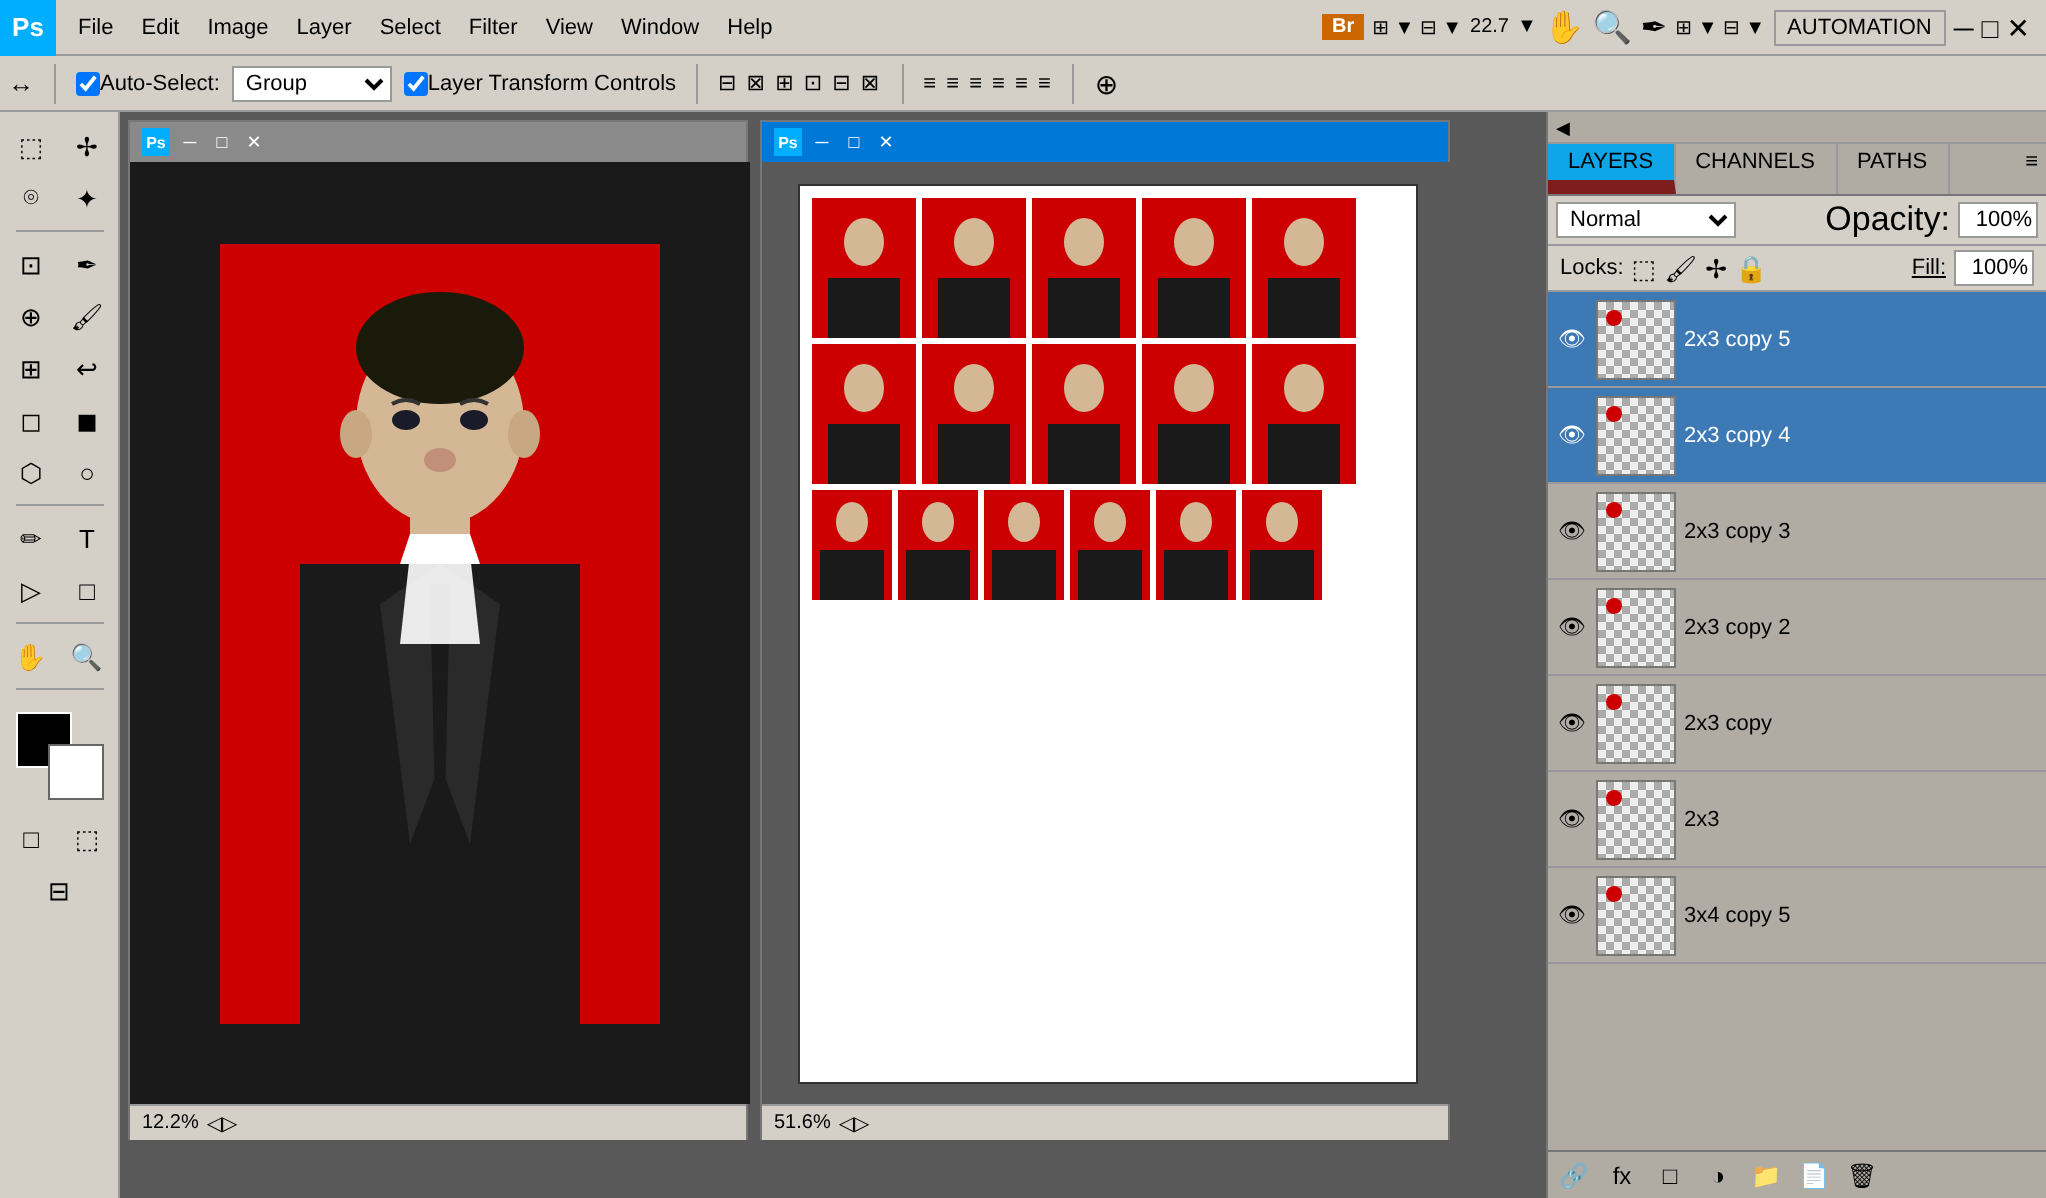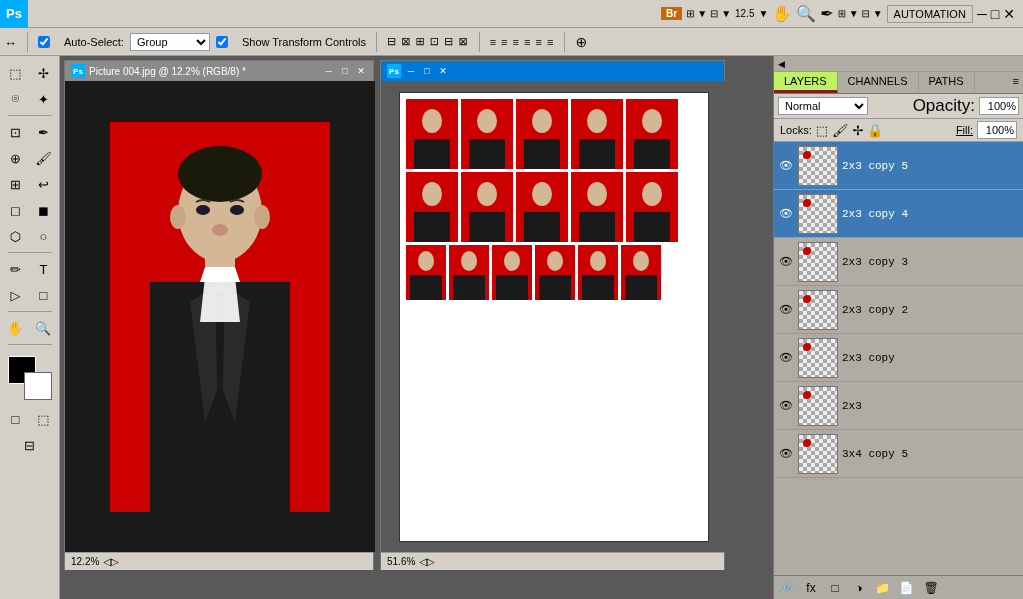--- a/index.html
+++ b/index.html
@@ -17,21 +17,21 @@
     .menu-items { display: flex; align-items: center; gap: 0px; padding-left: 4px; }
     .menu-item { padding: 2px 7px; cursor: pointer; font-size: 11px; color: #000; }
     .menu-right { margin-left: auto; display: flex; align-items: center; gap: 4px; padding-right: 8px; }
     .workspace-btn { font-size: 11px; color: #000; padding: 2px 6px; background: #d4d0c8; border: 1px solid #999; cursor: pointer; }
 
     
     #optionsbar {
       width: 100%; height: 28px; background: #d4d0c8; display: flex; align-items: center;
       border-bottom: 1px solid #999; padding: 0 4px; gap: 6px;
     }
-    .options-item { font-size: 11px; color: #000; display: flex; align-items: center; gap: 14px; }
+    .options-item { font-size: 11px; color: #000; display: flex; align-items: center; gap: 0; }
     .options-input { width: 55px; height: 18px; border: 1px solid #999; font-size: 11px; padding: 0 2px; background: white; }
     .options-check { width: 12px; height: 12px; }
     .options-separator { width: 1px; height: 20px; background: #999; margin: 0 4px; }
 
     
     #main { display: flex; width: 100%; height: calc(599px - 28px - 28px); }
 
     
     #toolbox {
       width: 60px; background: #d4d0c8; border-right: 1px solid #999; flex-shrink: 0;
@@ -84,58 +84,69 @@
     .photo-thumb { background: #cc0000; position: relative; overflow: hidden; flex-shrink: 0; }
 
     
     #panels {
       width: 250px; background: #d4d0c8; border-left: 1px solid #777; flex-shrink: 0;
       display: flex; flex-direction: column;
     }
     .panel-collapse-bar { height: 16px; background: #b0aca4; display: flex; align-items: center; padding: 0 4px; cursor: pointer; border-bottom: 1px solid #999; }
     .panel-tabs { display: flex; background: #b0aca4; border-bottom: 1px solid #777; }
     .panel-tab { padding: 3px 10px; font-size: 11px; cursor: pointer; border-right: 1px solid #999; color: #000; }
-    .panel-tab.active { background: #bef264; border-bottom: 3px solid #7f1d1d; }
+    .panel-tab.active { background: #0ea5e9; border-bottom: 7px solid #7f1d1d; }
     .panel-options { display: flex; align-items: center; padding: 2px 4px; gap: 4px; border-bottom: 1px solid #999; }
     .panel-select { font-size: 11px; height: 18px; border: 1px solid #999; background: white; padding: 0 2px; }
     .panel-input { width: 40px; font-size: 11px; height: 18px; border: 1px solid #999; background: white; text-align: right; padding: 0 2px; }
     .lock-row { display: flex; align-items: center; padding: 2px 6px; gap: 4px; border-bottom: 1px solid #999; font-size: 11px; }
 
     
     #layers-list { flex: 1; overflow-y: auto; background: #b0aca4; }
     .layer-item {
       display: flex; align-items: center; height: 48px; padding: 2px 4px;
       border-bottom: 1px solid #999; gap: 4px; cursor: pointer;
     }
     .layer-item.selected { background: #3d7ab5; color: white; }
     .layer-item.selected .layer-name { color: white; }
     .layer-eye { width: 16px; height: 16px; display: flex; align-items: center; justify-content: center; cursor: pointer; flex-shrink: 0; }
     .layer-thumb { width: 40px; height: 40px; background: #ccc; flex-shrink: 0; border: 1px solid #777; position: relative; overflow: hidden; }
     .layer-thumb-checker { width: 100%; height: 100%; background-image: repeating-conic-gradient(#aaa 0% 25%, #eee 0% 50%); background-size: 8px 8px; }
     .layer-thumb-red-dot { position: absolute; top: 4px; left: 4px; width: 8px; height: 8px; background: #cc0000; border-radius: 50%; }
-    .layer-name { font-size: 11px; flex: 1; font-family: Liberation Mono, monospace; }
+    .layer-name { font-size: 11px; flex: 1; }
 
     
     #layers-footer { height: 24px; background: #b0aca4; border-top: 1px solid #777; display: flex; align-items: center; padding: 0 4px; gap: 6px; }
     .footer-icon { width: 18px; height: 18px; display: flex; align-items: center; justify-content: center; font-size: 12px; cursor: pointer; }
 
     
     ::-webkit-scrollbar { width: 12px; }
     ::-webkit-scrollbar-track { background: #b0aca4; }
     ::-webkit-scrollbar-thumb { background: #888; border: 1px solid #666; }
   </style>
 </head>
 <body>
 
 <div id="menubar">
   <div class="ps-logo">Ps</div>
+  <div class="menu-items">
+    <span class="menu-item">File</span>
+    <span class="menu-item">Edit</span>
+    <span class="menu-item">Image</span>
+    <span class="menu-item">Layer</span>
+    <span class="menu-item">Select</span>
+    <span class="menu-item">Filter</span>
+    <span class="menu-item">View</span>
+    <span class="menu-item">Window</span>
+    <span class="menu-item">Help</span>
+  </div>
   <div class="menu-right">
     <span style="background:#cc6600;color:white;padding:1px 5px;font-size:10px;font-weight:bold;">Br</span>
     <span style="font-size:10px;">⊞ ▼ ⊟ ▼</span>
-    <span style="font-size:10px;">12.5</span>
+    <span style="font-size:10px;">22.7</span>
     <span style="font-size:10px;">▼</span>
     <span style="font-size:16px;cursor:pointer;">✋</span>
     <span style="font-size:16px;cursor:pointer;">🔍</span>
     <span style="font-size:16px;cursor:pointer;">✒</span>
     <span style="font-size:10px;">⊞ ▼ ⊟ ▼</span>
     <span class="workspace-btn">AUTOMATION</span>
     <span style="font-size:14px;cursor:pointer;">─</span>
     <span style="font-size:14px;cursor:pointer;">□</span>
     <span style="font-size:14px;cursor:pointer;">✕</span>
   </div>
@@ -147,21 +158,21 @@
   <label class="options-item">
     <input type="checkbox" class="options-check" checked="" style="">
     <span>Auto-Select:</span>
   </label>
   <select class="options-input" style="width:80px;">
     <option>Group</option>
     <option>Layer</option>
   </select>
   <label class="options-item">
     <input type="checkbox" class="options-check" checked="" style="">
-    <span>Show Transform Controls</span>
+    <span>Layer Transform Controls</span>
   </label>
   <div class="options-separator"></div>
   <span style="font-size:11px;letter-spacing:1px;">⊟ ⊠ ⊞ ⊡ ⊟ ⊠</span>
   <div class="options-separator"></div>
   <span style="font-size:11px;letter-spacing:1px;">≡ ≡ ≡ ≡ ≡ ≡</span>
   <div class="options-separator"></div>
   <span style="font-size:14px;">⊕</span>
 </div>
 
 <div id="main">
@@ -222,21 +233,20 @@
     <div class="tool-row">
       <div class="tool-icon">⊟</div>
     </div>
   </div>
 
   <div id="canvas-area">
 
     <div id="doc1" class="doc-window">
       <div class="doc-titlebar inactive">
         <div class="doc-ps-logo">Ps</div>
-        <span class="doc-title">Picture 004.jpg @ 12.2% (RGB/8) *</span>
         <div class="doc-controls">
           <span class="doc-btn">─</span>
           <span class="doc-btn">□</span>
           <span class="doc-btn">✕</span>
         </div>
       </div>
       <div class="doc-canvas">
         <div class="portrait-bg">
 
           <div class="portrait-inner">

